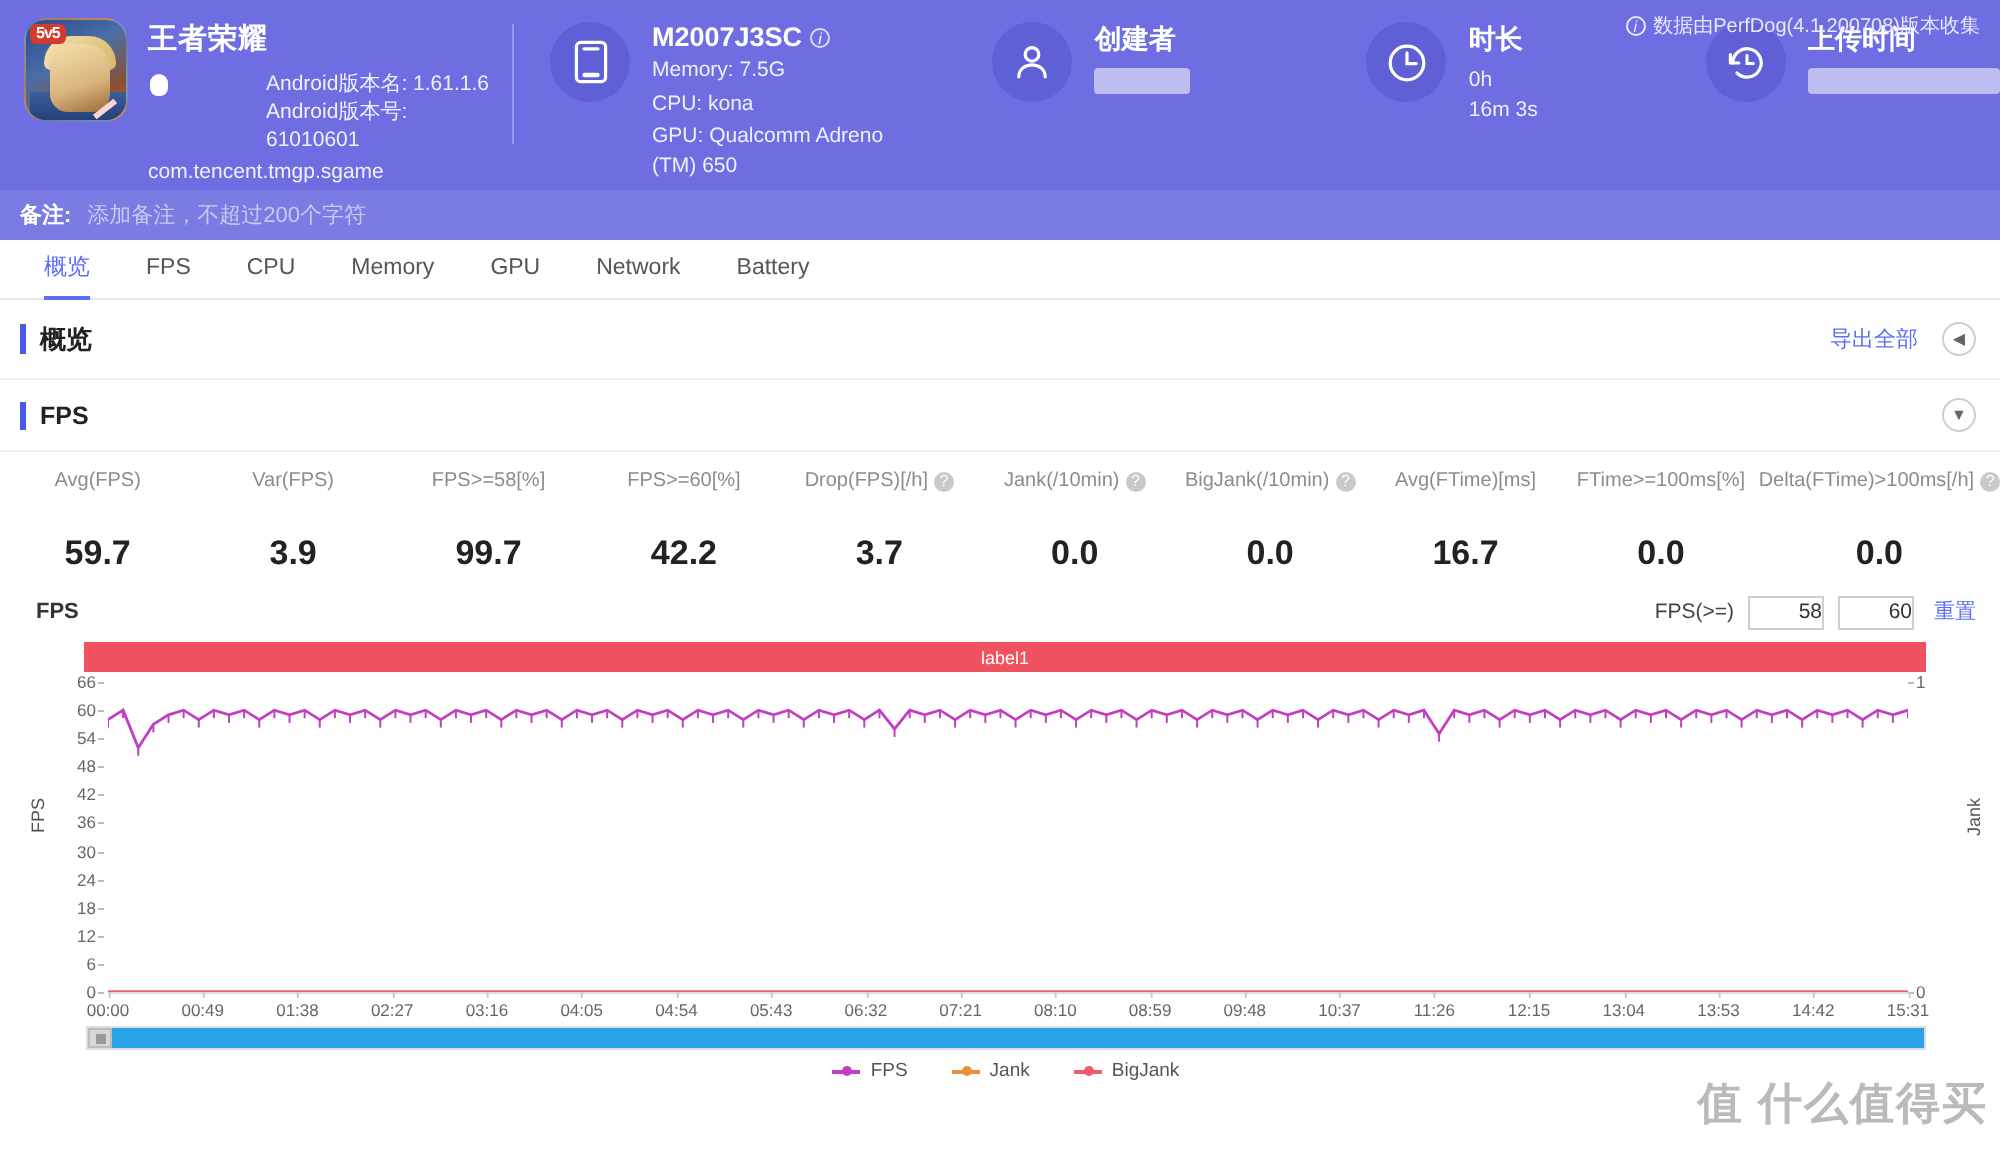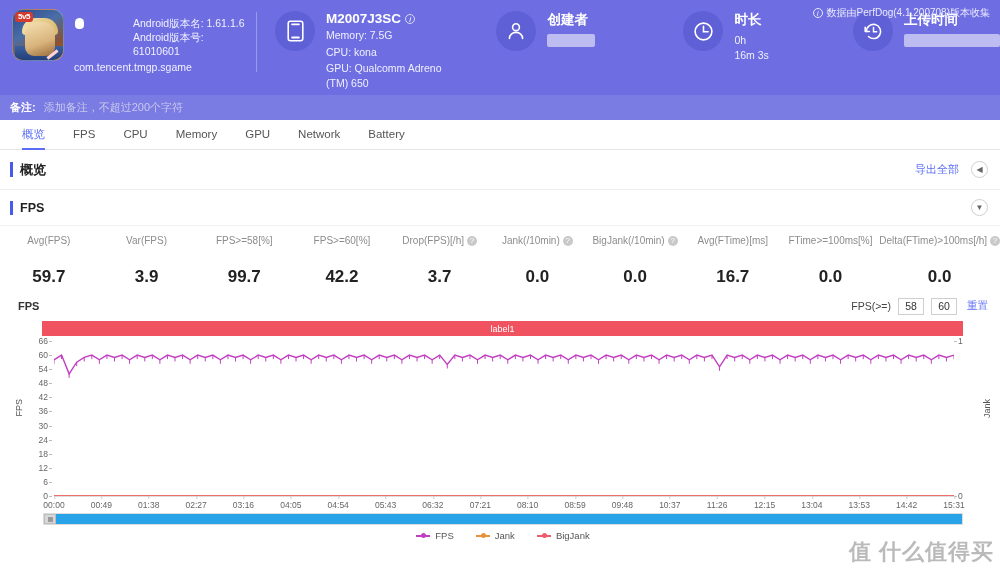--- a/index.html
+++ b/index.html
@@ -168,21 +168,21 @@
     font-size: 17px; font-weight: bold; color: #222; margin-top: 21px;
   }
 
   
   .chart-top {
     display: flex; align-items: center; padding: 4px 12px 2px 18px; height: 24px;
   }
   .chart-name { font-size: 11px; font-weight: bold; color: #333; }
   .fps-ctrl { display: flex; align-items: center; font-size: 10.5px; color: #444; }
   .fps-ctrl input {
-    width: 26px; height: 17px; margin-left: 7px; text-align: center;
+    width: 38px; height: 17px; margin-left: 7px; text-align: right;
     border: 1px solid #cfcfcf; font-size: 10.5px; color: #333; background: #fff;
     font-family: "Liberation Sans", sans-serif;
   }
   .reset-link { color: #5b6ef5; font-size: 10.5px; margin-left: 10px; cursor: pointer; }
 
   
   .chart-wrap { position: relative; margin: 0 12px 0 18px; }
   .label-band {
     height: 15px; background: #f0525f; color: #fff; font-size: 9px;
     display: flex; align-items: center; justify-content: center;
@@ -277,20 +277,21 @@
   <div class="hdr-main">
     <div class="game-block">
       <div class="game-icon">
         <div class="armor"></div>
         <div class="hair"></div>
         <div class="face"></div>
         <div class="blade"></div>
         <div class="badge55">5v5</div>
       </div>
       <div class="game-text">
+        <div class="game-title">王者荣耀</div>
         <div class="game-ver-row">
           <span class="android-icon">
             <span class="head"></span>
               <span class="body"></span>
           </span>
           <span class="ver-lines">
             <span>Android版本名: 1.61.1.6</span><br>
             <span>Android版本号: 61010601</span>
           </span>
         </div>

